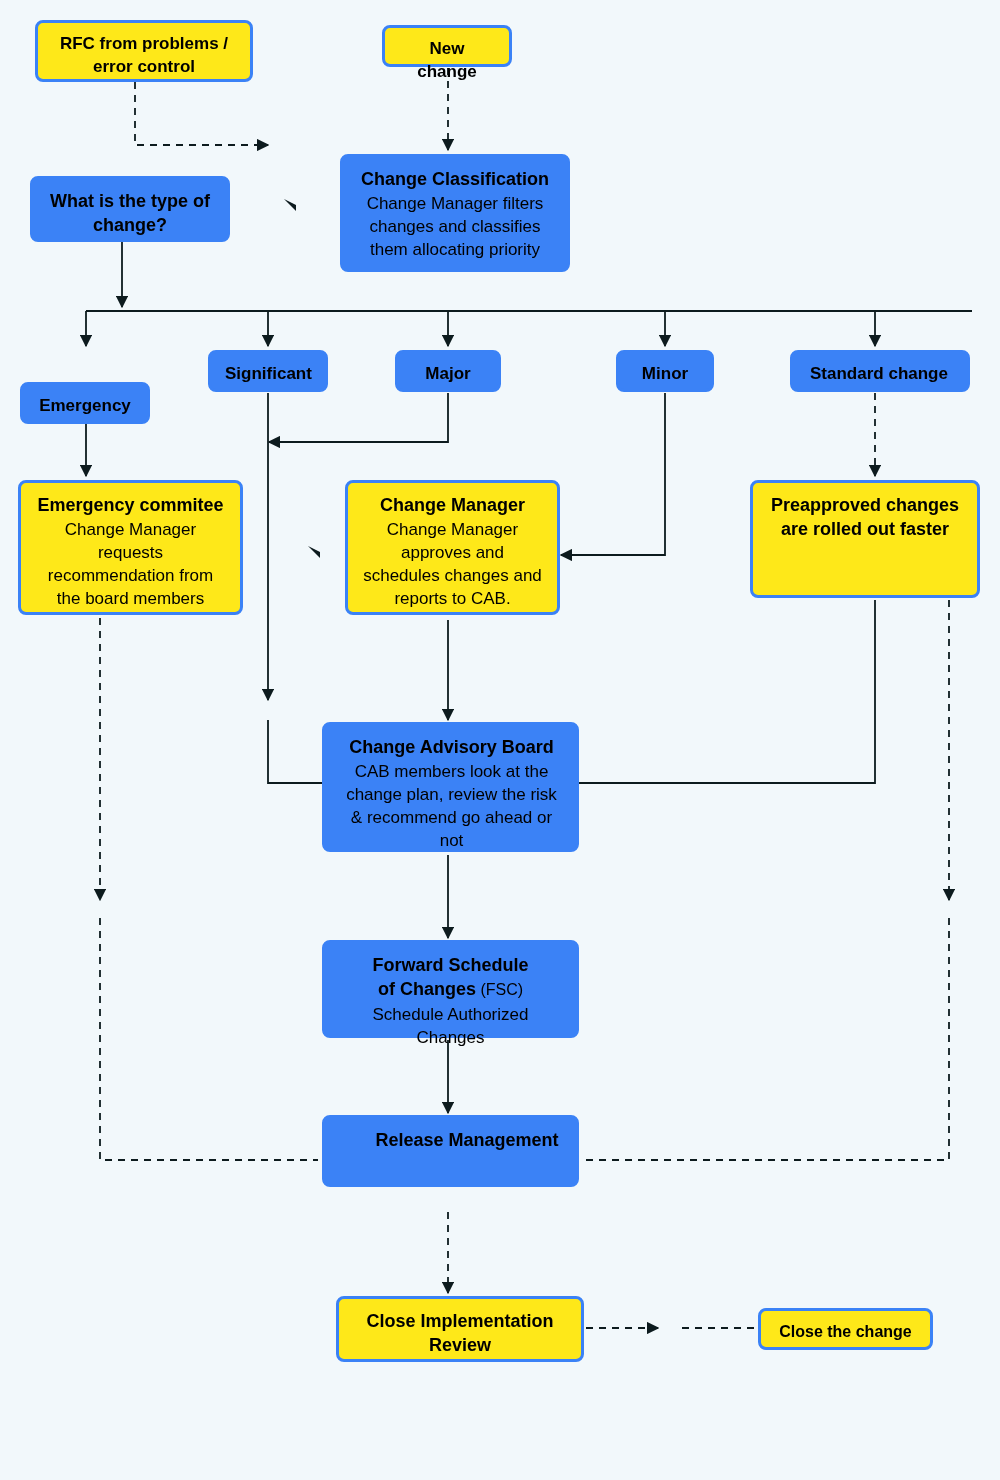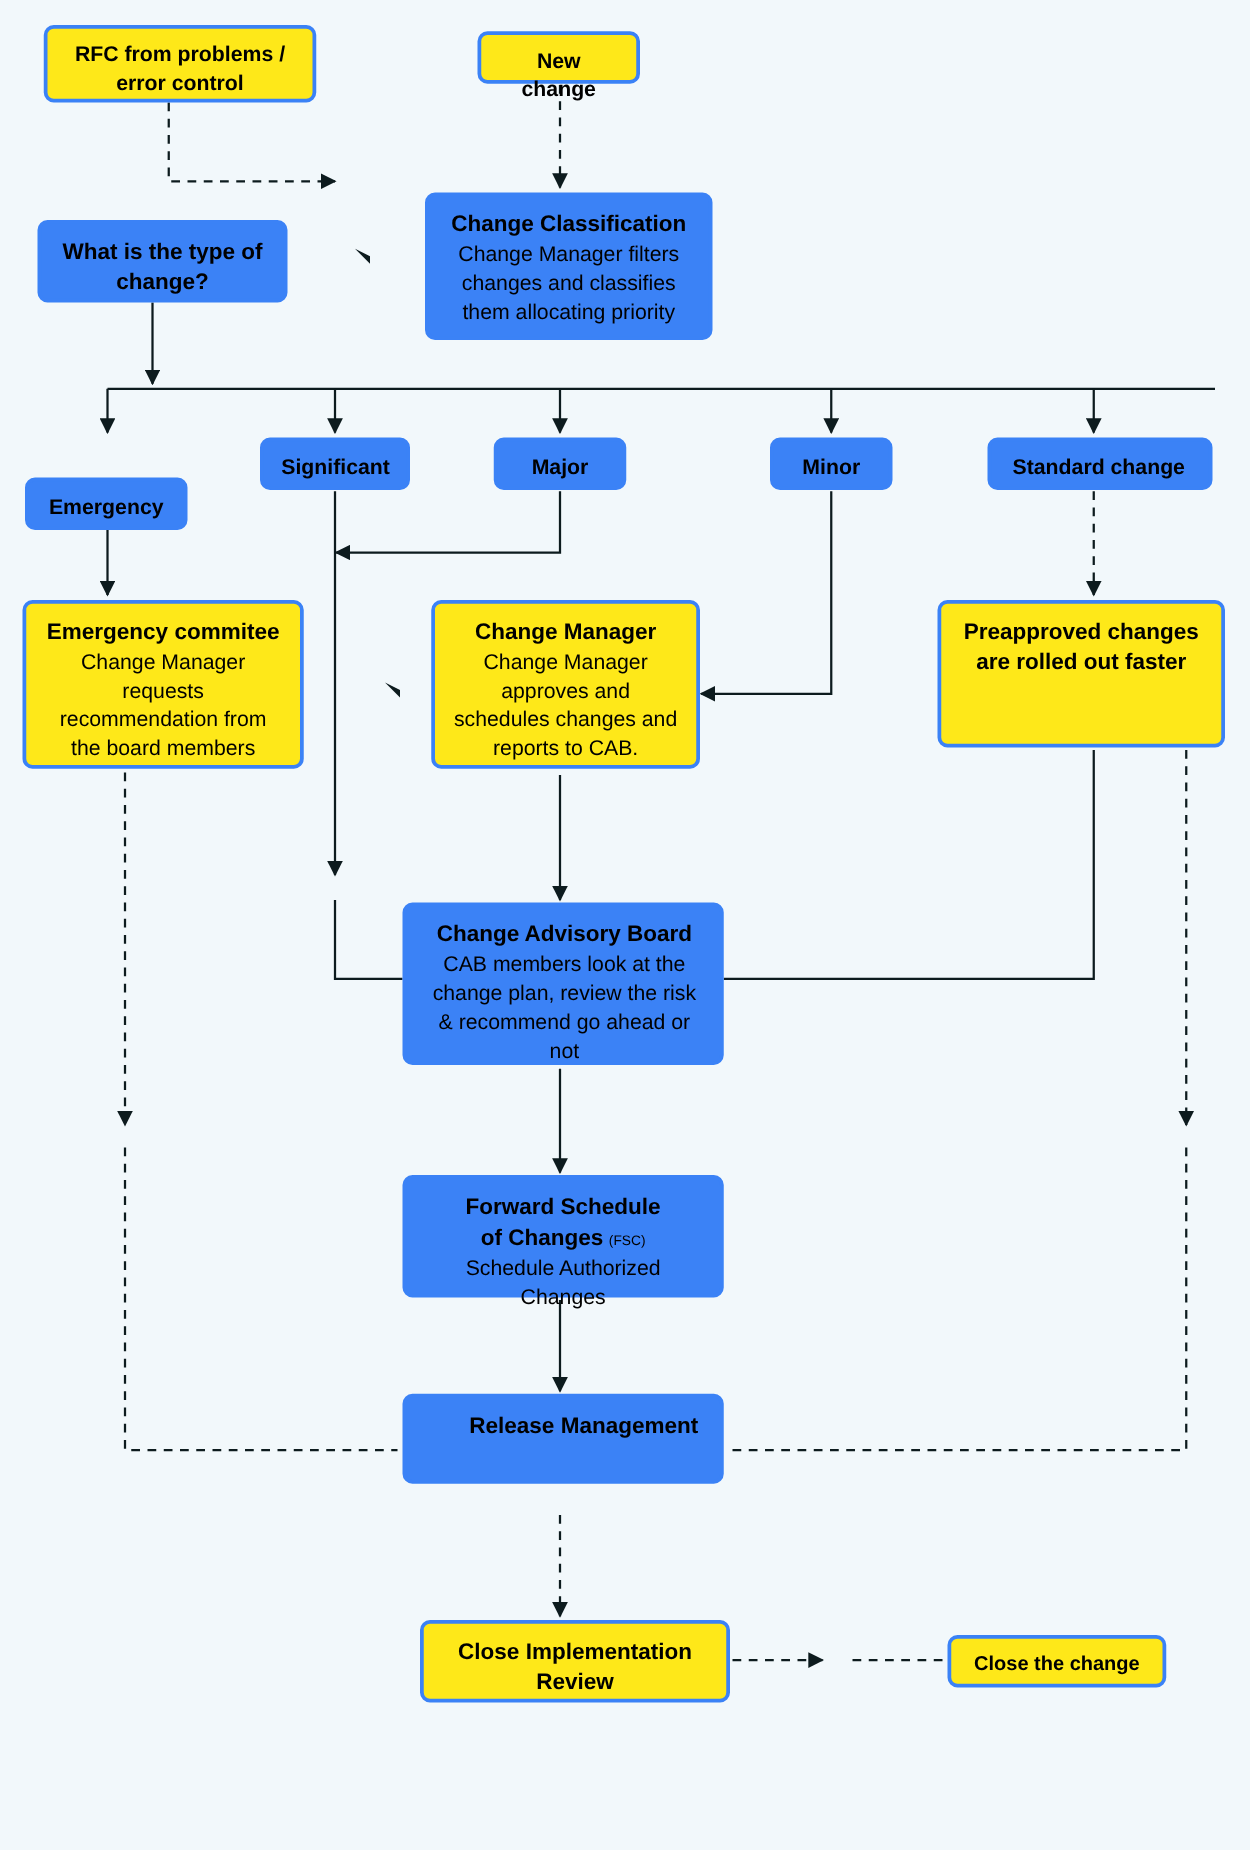--- a/index.html
+++ b/index.html
@@ -138,21 +138,21 @@
 
 <div class="box box-blue" style="left:322px; top:722px; width:257px; height:130px;padding-left:16px;">
   <div class="title">Change Advisory Board</div>
   <div class="subtitle">CAB members look at the change plan, review the risk &amp; recommend go ahead or not</div>
 </div>
 
 <div class="box box-blue" style="left:322px; top:940px; width:257px; height:98px;">
   <div>
     <span class="title">Forward Schedule</span><br>
     <span class="title">of Changes</span>
-    <span class="subtitle" style="font-size:11px;">(FSC)</span>
+    <span class="subtitle" style="font-size:16px;">(FSC)</span>
   </div>
   <div class="subtitle">Schedule Authorized Changes</div>
 </div>
 
 <div class="box box-blue" style="left:322px; top:1115px; width:257px; height:72px;padding-left:47px;">
   <div class="title">Release Management</div>
 </div>
 
 <div class="box box-yellow" style="left:336px; top:1296px; width:248px; height:66px;">
   <div class="title">Close Implementation Review</div>

